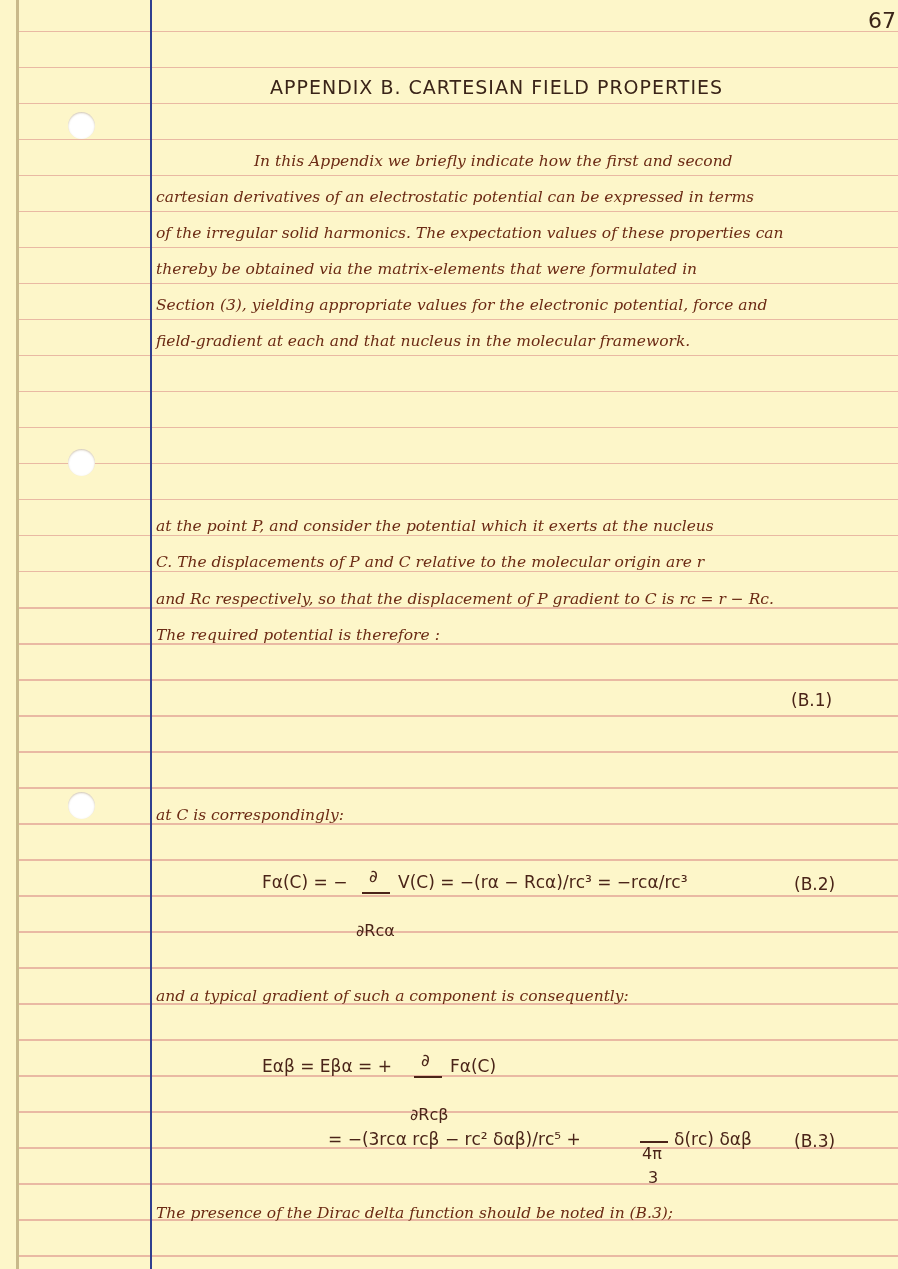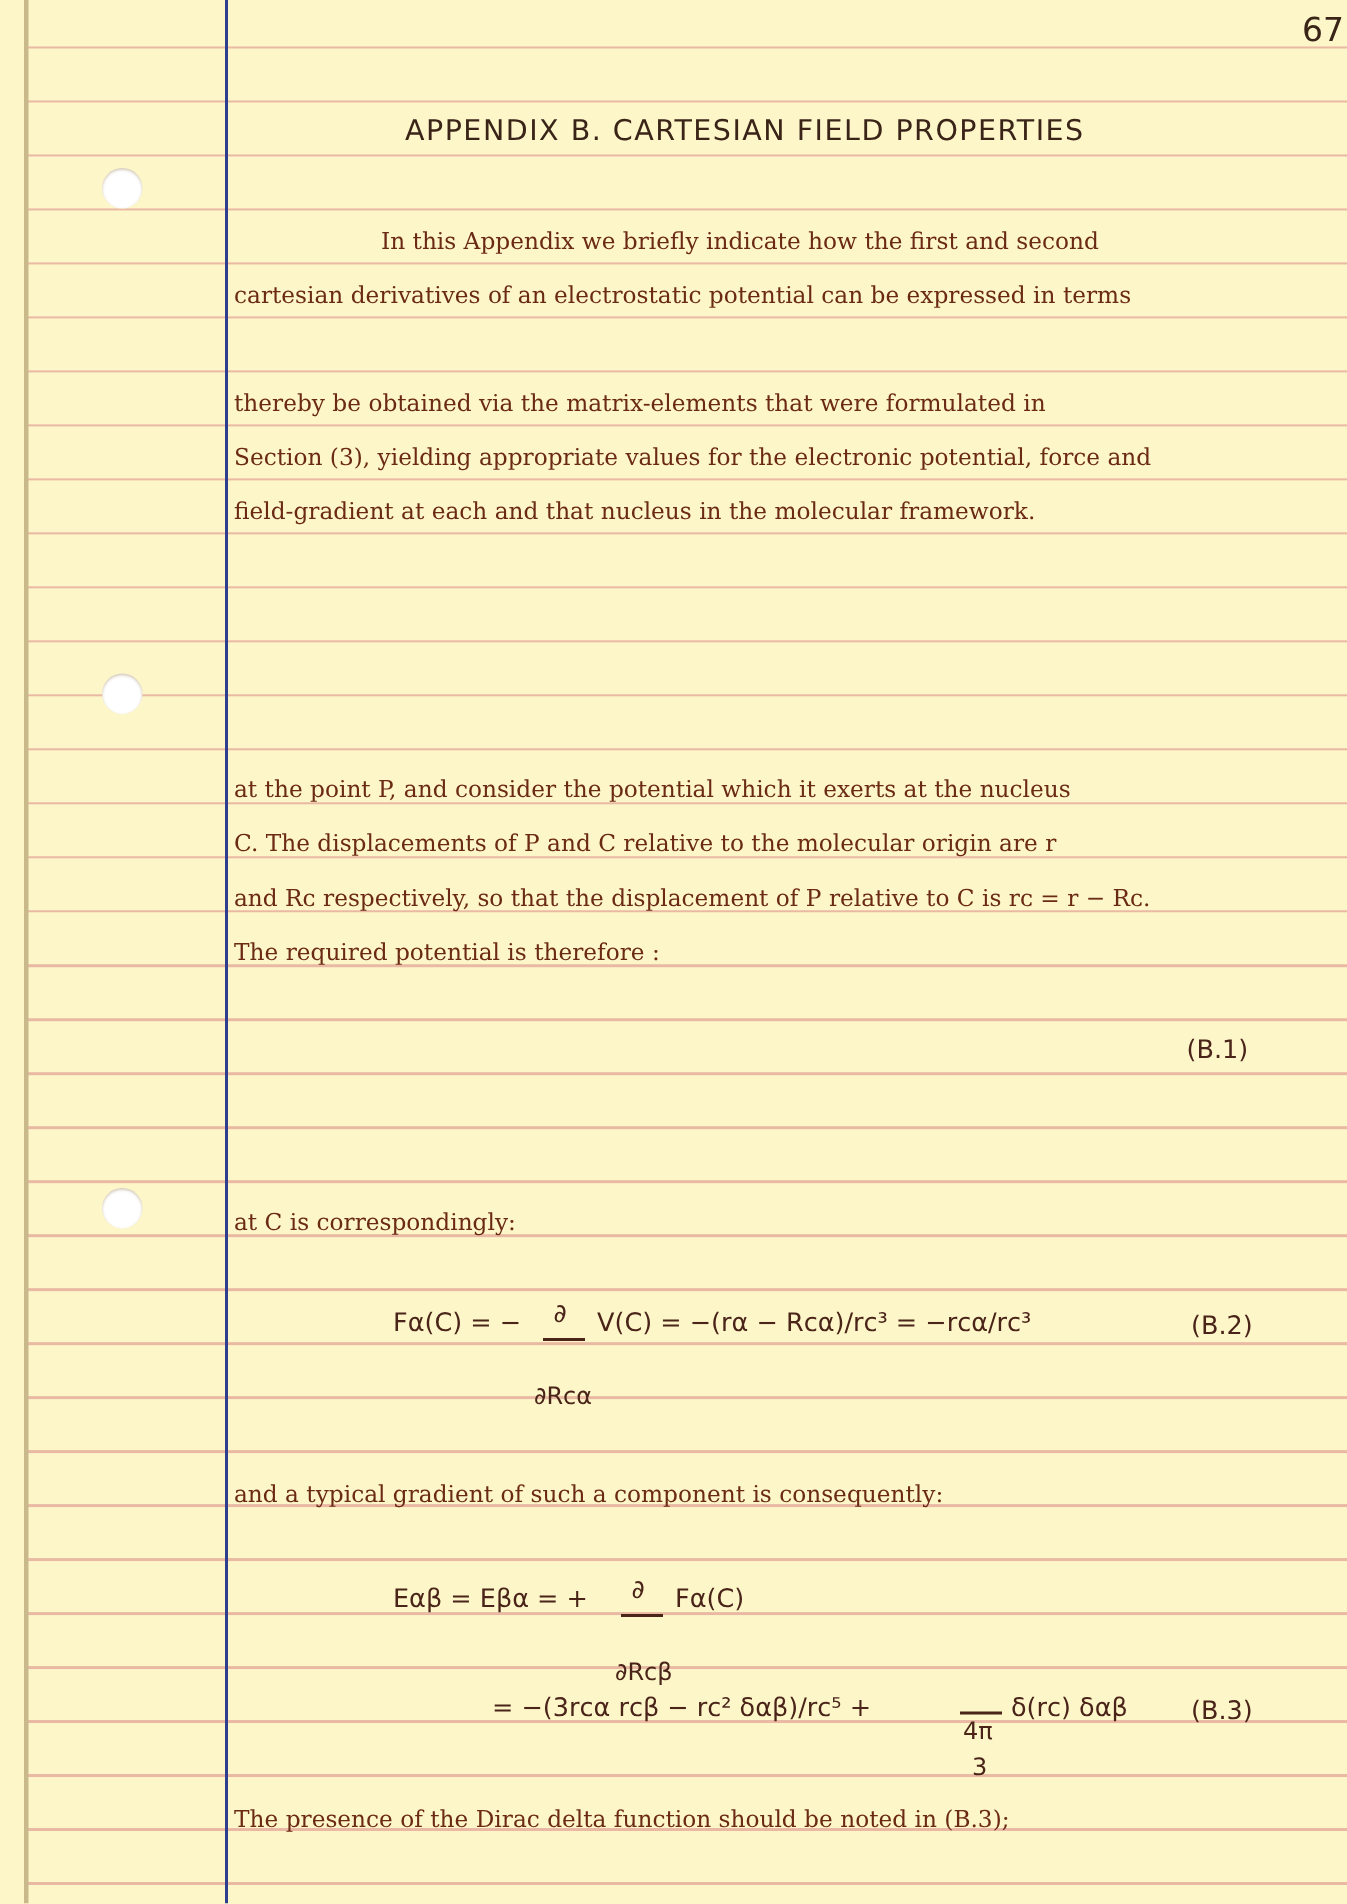--- a/index.html
+++ b/index.html
@@ -8,21 +8,21 @@
   .page { position:absolute; left:16px; top:0; width:898px; height:1269px;
           background:
             repeating-linear-gradient(to bottom, transparent 0px, transparent 34px, #e9b9a3 34px, #e9b9a3 35.5px, transparent 35.5px, transparent 36px);
           background-position: 0 -3px; }
   .margin-line { position:absolute; left:134px; top:0; width:1.6px; height:1269px; background:#2f3f8f; }
   .left-edge { position:absolute; left:0; top:0; width:3px; height:1269px; background:#c9b98a; }
   .hole { position:absolute; left:52px; width:27px; height:27px; border-radius:50%; background:#ffffff;
           box-shadow: inset 0 1px 2px rgba(120,90,40,0.35); }
   .pagenum { position:absolute; right:18px; top:8px; font-size:22px; font-family:"DejaVu Sans", sans-serif; color:#3a2418; }
   .title { position:absolute; left:254px; top:76px; font-family:"DejaVu Sans", sans-serif; font-size:19px; letter-spacing:1px; color:#3a2418; }
-  .line { position:absolute; left:140px; font-size:15.5px; white-space:nowrap; color:#6b2a14; }
+  .line { position:absolute; left:140px; font-size:15.5px; white-space:nowrap; font-style:italic; color:#6b2a14; }
   .indent { left:238px; }
   .eq { position:absolute; font-size:17px; white-space:nowrap; font-family:"DejaVu Sans", sans-serif; color:#4a2418; }
   .eqnum { position:absolute; font-size:17px; font-family:"DejaVu Sans", sans-serif; color:#4a2418; }
   .denom { position:absolute; font-size:16px; font-family:"DejaVu Sans", sans-serif; color:#4a2418;margin-top:24px; }
   .dbar { position:absolute; height:1.5px; background:#4a2418; }
 </style>
 </head>
 <body>
 
 <div class="page">
@@ -30,27 +30,28 @@
   <div class="margin-line"></div>
   <div class="hole" style="top:112px"></div>
   <div class="hole" style="top:449px"></div>
   <div class="hole" style="top:792px"></div>
 
   <div class="pagenum">67</div>
   <div class="title">APPENDIX B.  CARTESIAN FIELD PROPERTIES</div>
 
   <div class="line indent" style="top:152px">In this Appendix we briefly indicate how the first and second</div>
   <div class="line" style="top:188px">cartesian derivatives of an electrostatic potential can be expressed in terms</div>
+  <div class="line" style="top:224px">of the irregular solid harmonics. The expectation values of these properties can</div>
   <div class="line" style="top:260px">thereby be obtained via  the matrix-elements that were formulated in</div>
   <div class="line" style="top:296px">Section (3), yielding appropriate values for the electronic potential, force and</div>
   <div class="line" style="top:332px">field-gradient at each and that nucleus in the molecular framework.</div>
 
   <div class="line" style="top:517px">at the point P, and consider the potential which it exerts at the nucleus</div>
   <div class="line" style="top:553px">C. The displacements of P and C relative to the molecular origin are r</div>
-  <div class="line" style="top:590px">and Rᴄ respectively, so that the displacement of P relative to C is rᴄ = r − Rᴄ.</div>
+  <div class="line" style="top:590px">and Rᴄ respectively, so that the displacement of P gradient to C is rᴄ = r − Rᴄ.</div>
   <div class="line" style="top:626px">The required potential is therefore :</div>
 
   <div class="eqnum" style="left:775px; top:690px">(B.1)</div>
 
   <div class="line" style="top:806px">at C is correspondingly:</div>
 
   <div class="eq" style="left:246px; top:872px">Fα(C) = −</div>
   <div class="eq" style="left:353px; top:866px">∂</div>
   <div class="dbar" style="left:346px; top:892px; width:28px"></div>
   <div class="denom" style="left:340px; top:897px">∂Rᴄα</div>

